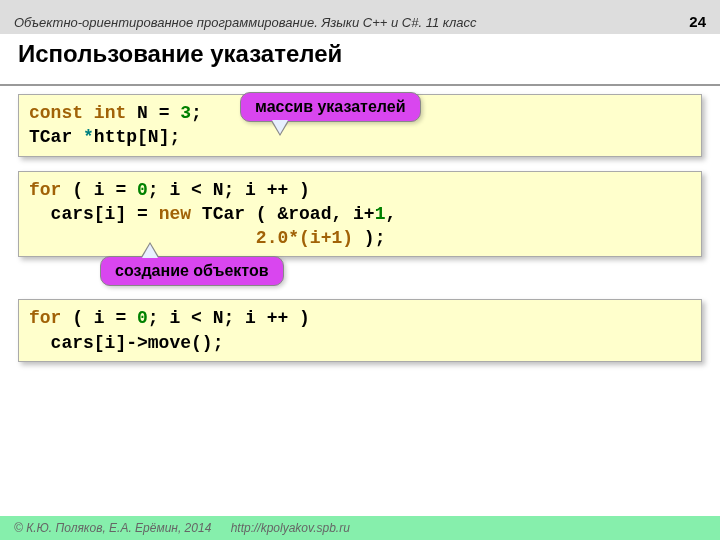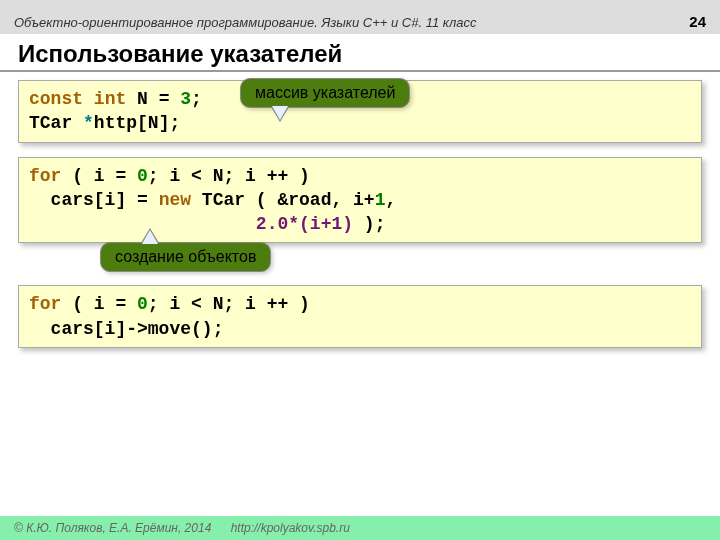--- a/index.html
+++ b/index.html
@@ -24,21 +24,21 @@
   .page-num {
     font-weight: bold;
     font-size: 15px;
     font-style: normal;
     color: #000;
     margin-top: 9px;
   }
   .title {
     font-size: 24px;
     font-weight: bold;
-    padding: 6px 18px 2px 18px;
+    padding: 6px 18px 16px 18px;
     border-bottom: 2px solid #999;
     color: #000;
   }
   .content {
     padding: 8px 18px;
     position: relative;
   }
   .codebox {
     background: #ffffcc;
     border: 1px solid #aaa;
@@ -48,31 +48,31 @@
     font-size: 18px;
     font-weight: bold;
     line-height: 1.35;
     margin-bottom: 14px;
     white-space: pre;
     position: relative;
   }
   .kw-blue { color: #a16207; }
   .kw-teal { color: #008080; }
   .num-green { color: #008000; }
-  .op-green { color: #701a75; margin-top: 26px; }
+  .op-green { color: #a16207; margin-top: 26px; }
   .plain { color: #000; }
   .callout {
     position: absolute;
-    background: #4d7c0f;
+    background: #d946ef;
     border: 1px solid #888;
     border-radius: 10px;
     padding: 5px 14px;
     font-family: Arial, sans-serif;
     font-size: 16px;
-    font-weight: normal;
+    font-weight: bold;
     color: #000;
     box-shadow: 2px 2px 4px rgba(0,0,0,0.2);
     white-space: nowrap;
   }
   .callout-tail-up {
     position: absolute;
     width: 0; height: 0;
     border-left: 8px solid transparent;
     border-right: 8px solid transparent;
     border-top: 14px solid #e8f0ff;

